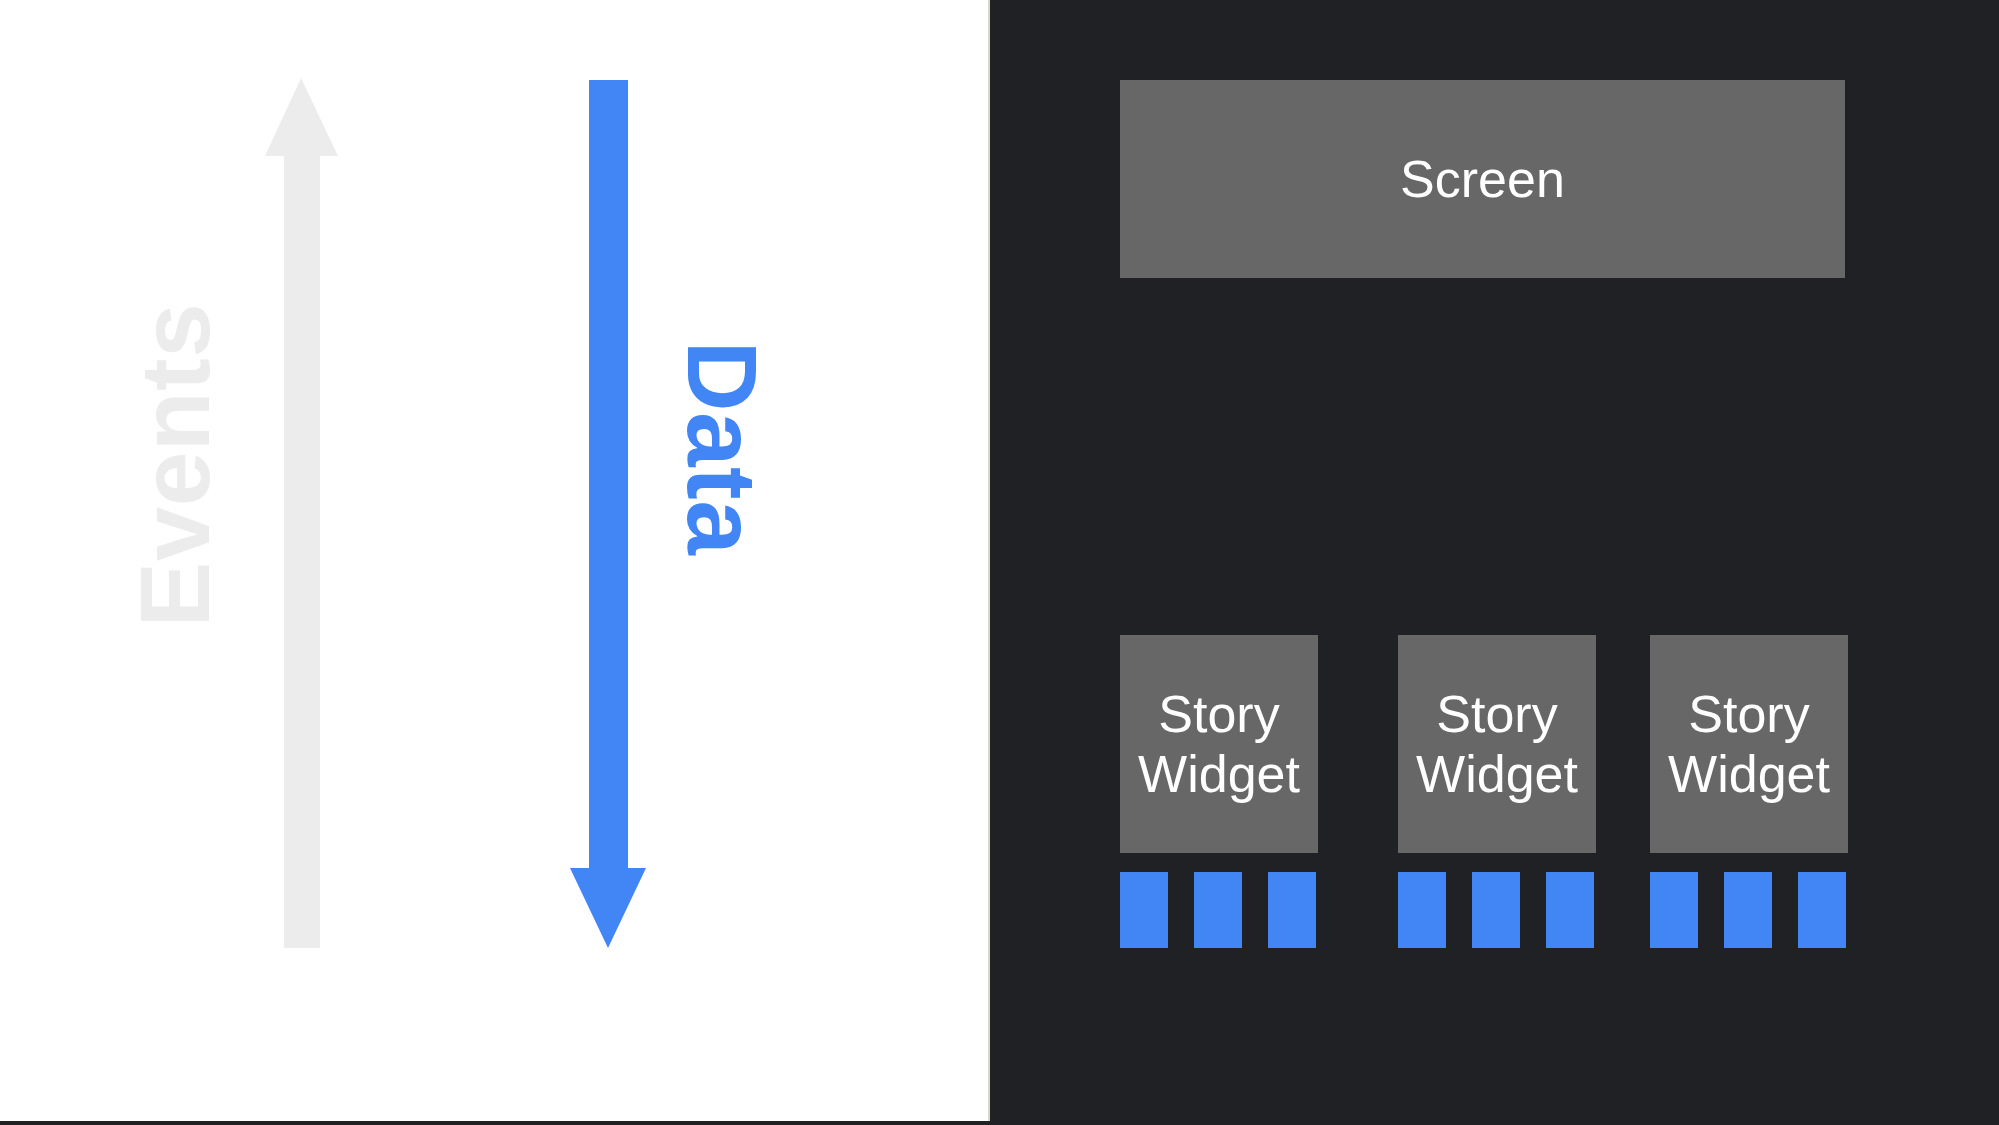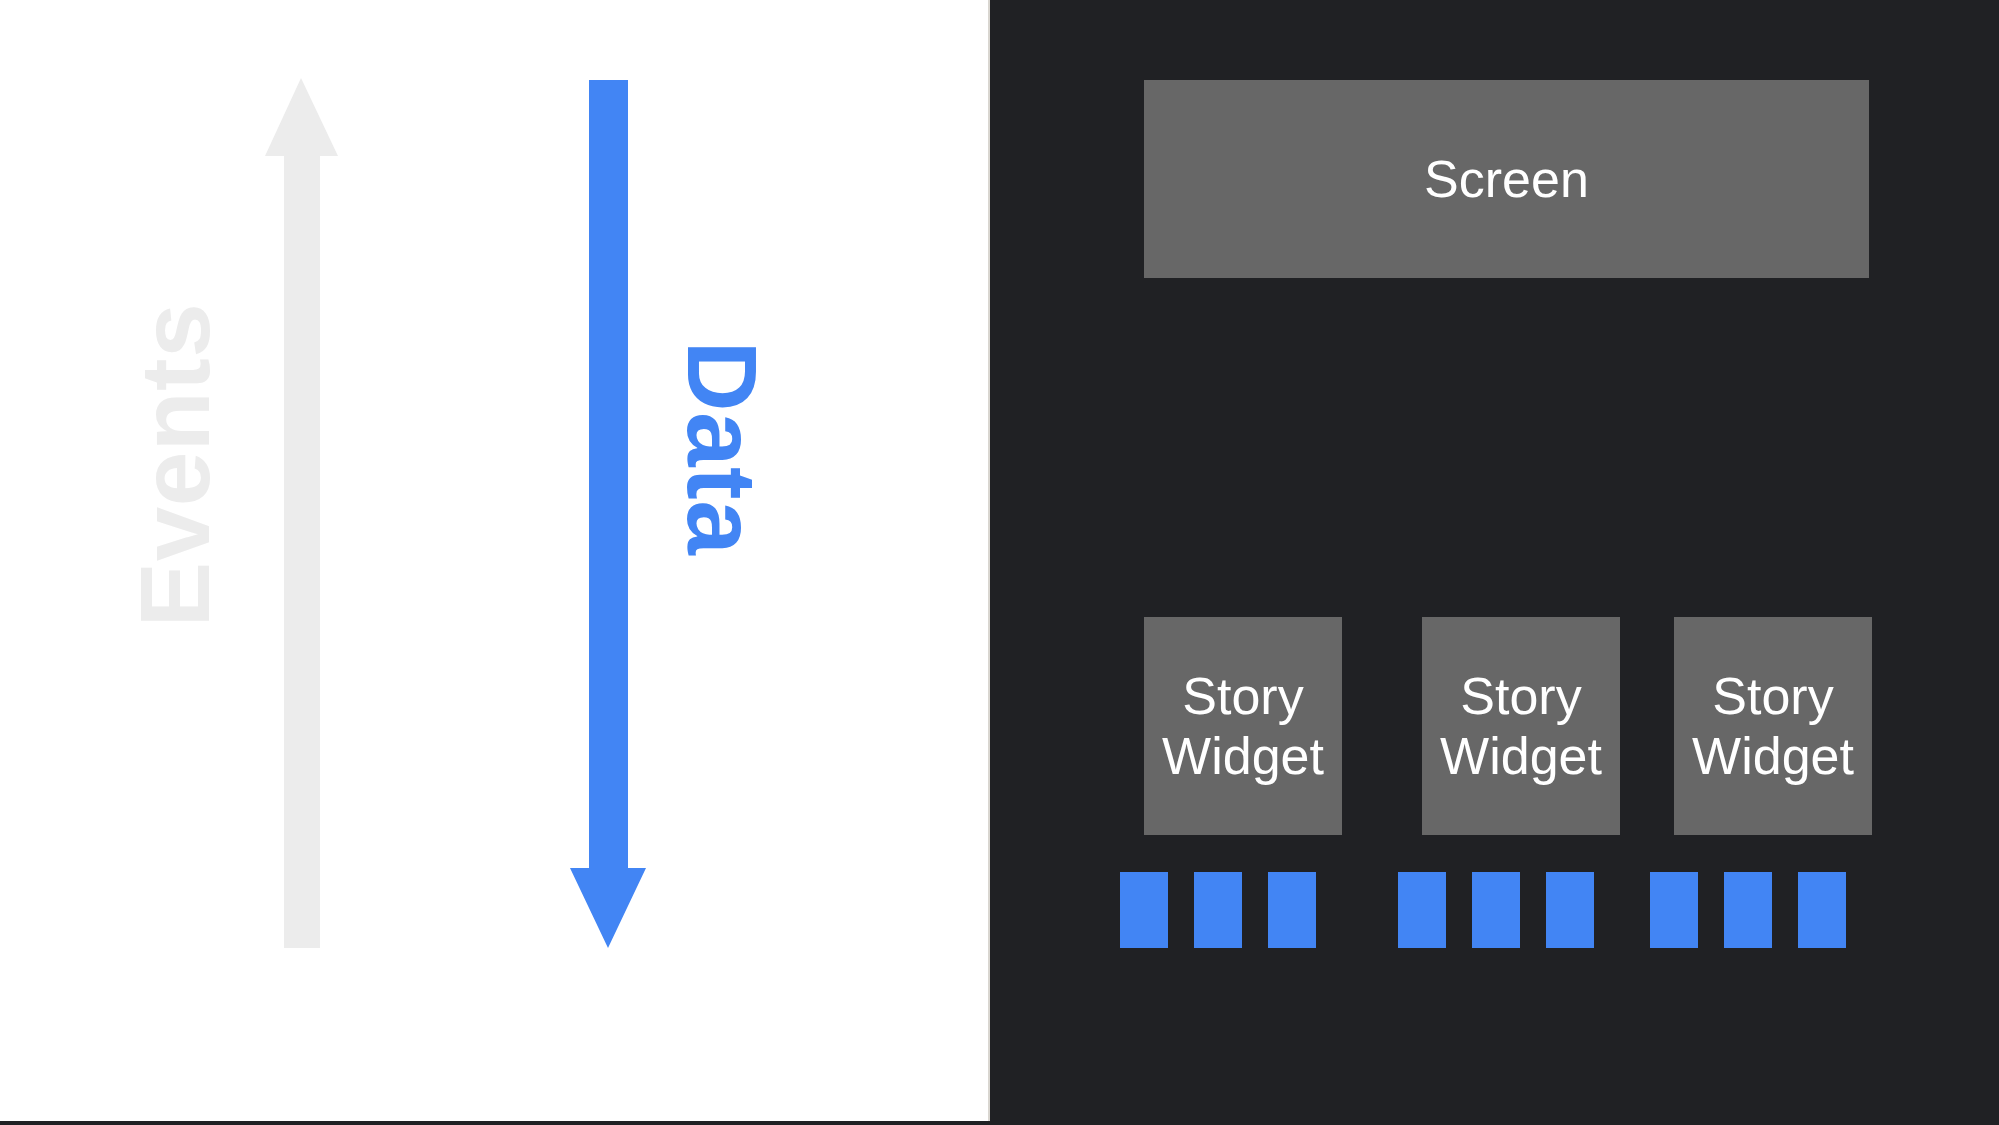--- a/index.html
+++ b/index.html
@@ -79,41 +79,40 @@
     background: #676767;
     display: flex;
     align-items: center;
     justify-content: center;
     text-align: center;
     color: #ffffff;
     font-size: 52px;
     font-weight: 400;
     line-height: 1.16;
     box-sizing: border-box;
-    margin-left: 24px;
   }
 
   #node-screen {
     left: 130px;
     top: 80px;
     width: 725px;
     height: 198px;
   }
 
   #node-newsfeed {
     left: 130px;
     top: 338px;
     width: 725px;
     height: 218px;
   }
 
   .node-leaf {
     width: 198px;
     height: 218px;
-    top: 617px;
+    top: 635px;
     flex-direction: column;
     padding: 0 6px;
   }
 
   #node-story-1 { left: 130px; }
   #node-story-2 { left: 408px; }
   #node-story-3 { left: 660px; }
 
   
   .bar-group {

